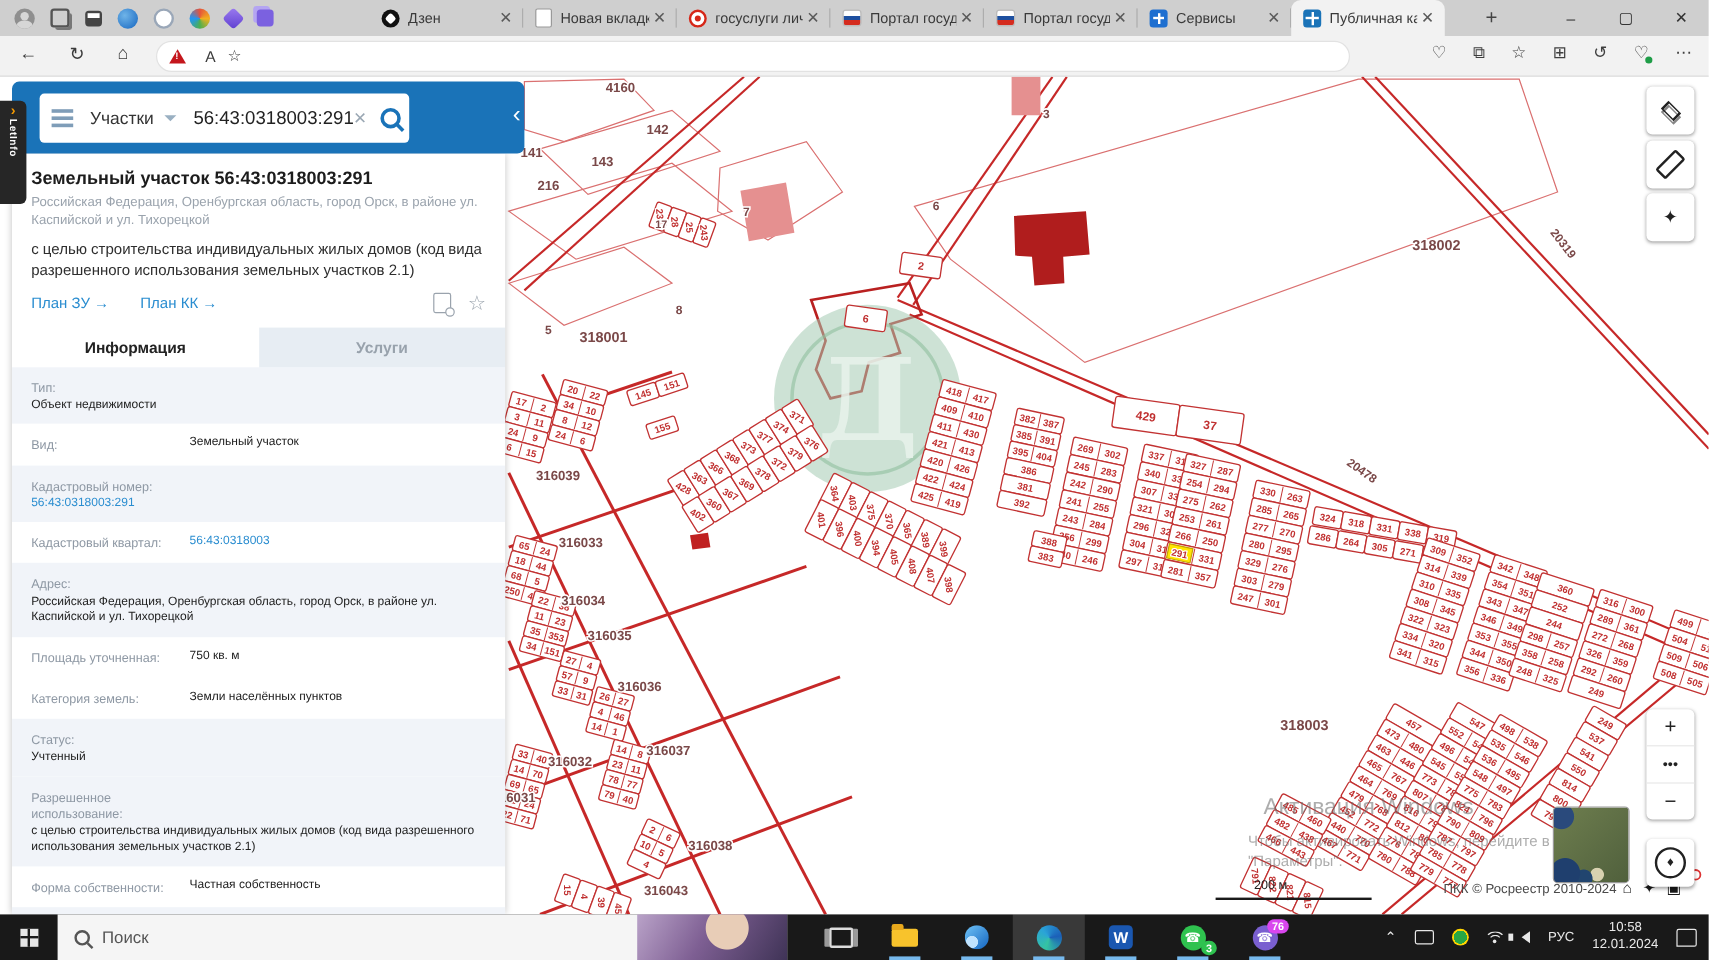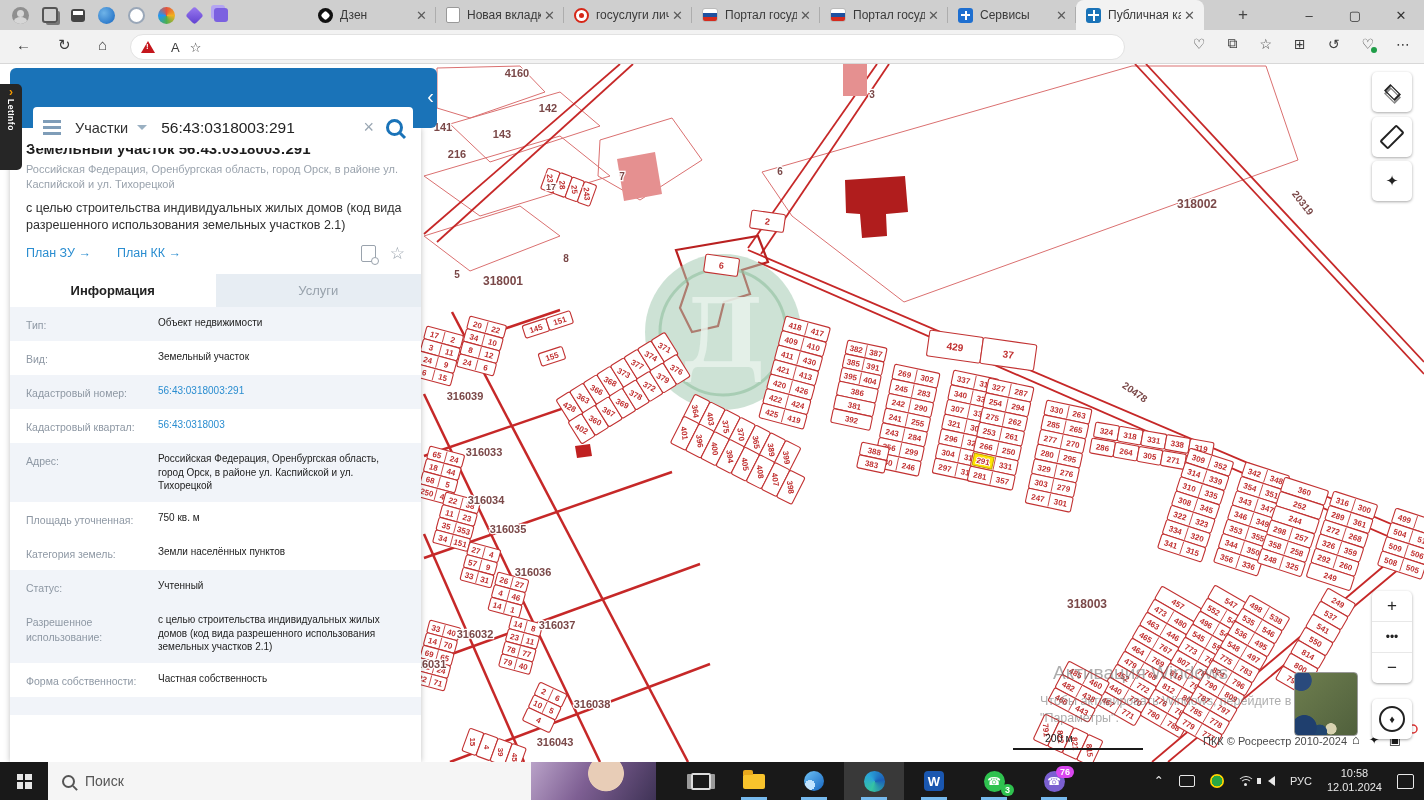--- a/index.html
+++ b/index.html
@@ -83,22 +83,22 @@
     box-shadow:0 1px 3px rgba(0,0,0,.35);z-index:4;display:flex;flex-direction:column;}
   #zoomgroup div{flex:1;display:flex;align-items:center;justify-content:center;font-size:17px;color:#222;}
   #zoomgroup div + div{border-top:1px solid #e8e8e8;}
   .diam{width:11px;height:11px;border:2px solid #222;transform:rotate(45deg) scaleY(.6);}
   .diam2{position:absolute;margin-top:7px;width:11px;height:11px;border:2px solid #222;transform:rotate(45deg) scaleY(.6);opacity:.55;}
   .ruler{width:20px;height:8px;border:2px solid #222;border-radius:2px;transform:rotate(-45deg);}
   .star4{font-size:15px;}
   .compass{width:22px;height:22px;border:2px solid #222;border-radius:50%;display:flex;align-items:center;justify-content:center;font-size:11px;}
   
   #searchbox{position:absolute;left:10px;top:4px;width:427px;height:60px;background:#1a73b8;border-radius:6px;z-index:6;}
-  #sinner{position:absolute;left:23px;top:10px;width:380px;height:41px;background:#fff;border-radius:4px;
-    display:flex;align-items:center;padding:4px 10px;box-sizing:border-box;margin-top:29px;}
+  #sinner{position:absolute;left:23px;top:10px;width:308px;height:41px;background:#fff;border-radius:4px;
+    display:flex;align-items:center;padding:4px 10px;box-sizing:border-box;}
   .burger{width:18px;height:2.5px;background:#7f9db8;position:relative;flex:none;margin-right:14px;}
   .burger::before,.burger::after{content:"";position:absolute;left:0;width:18px;height:2.5px;background:#7f9db8;}
   .burger::before{top:-6px;} .burger::after{top:6px;}
   #cat{font-size:14.5px;color:#333;}
   .caret{width:0;height:0;border-left:5px solid transparent;border-right:5px solid transparent;border-top:5px solid #9ab0c2;margin:0 14px 0 9px;}
   #query{font-size:15.5px;color:#222;flex:1;}
   .clearx{color:#9aa7b3;font-size:18px;margin-right:12px;}
   .mag{width:11px;height:11px;border:3px solid #1a73b8;border-radius:50%;position:relative;flex:none;}
   .mag::after{content:"";position:absolute;width:3px;height:7px;background:#1a73b8;transform:rotate(-45deg);bottom:-6px;right:-4px;}
   #collapse{position:absolute;right:3px;top:17px;color:#fff;font-size:20px;z-index:7;}
@@ -111,25 +111,25 @@
   #ptitle{font-size:15px;font-weight:bold;color:#1c1c1c;margin:12px 16px 5px;}
   #psub{font-size:11px;color:#9aa3ad;margin:0 16px 8px;line-height:1.35;}
   #pusage{font-size:12.5px;color:#2e2e2e;margin:0 16px 8px;line-height:1.4;}
   #plinks{display:flex;align-items:center;margin:2px 16px 10px;}
   #plinks .plink{color:#2a8dd0;font-size:12.5px;margin-right:26px;}
   #plinks .spacer{flex:1;}
   .ico-doc{width:13px;height:15px;border:1.6px solid #9aa3ad;border-radius:2px;position:relative;margin-right:14px;}
   .ico-doc::after{content:"";position:absolute;right:-4px;bottom:-4px;width:6px;height:6px;border:1.6px solid #9aa3ad;border-radius:50%;background:#fff;}
   .ico-star{color:#9aa3ad;font-size:17px;}
   #ptabs{display:flex;height:33px;text-align:center;}
-  .ptab{flex:1;display:flex;align-items:center;justify-content:center;font-size:13px;}
+  .ptab{flex:1;display:flex;align-items:center;justify-content:center;font-size:13px;font-weight:bold;}
   .ptab.active{background:#fff;color:#222;font-weight:bold;}
   .ptab.inactive{background:#e7edf3;color:#98a2ac;}
   .prow{display:flex;padding:9px 16px;box-sizing:border-box;}
-  .prow.alt{background:#f1f4f9;}
+  .prow.alt{background:#f1f4f9;flex-direction:column;}
   .rlabel{width:132px;flex:none;font-size:10.5px;color:#8e98a4;padding-top:2px;line-height:1.35;}
   .rvalue{flex:1;font-size:10px;color:#222;line-height:1.35;}
   .rvalue.link{color:#2a8dd0;}
   
   #taskbar{position:absolute;bottom:0;left:0;width:1424px;height:38px;background:#191919;display:flex;align-items:stretch;z-index:20;}
   #startbtn{width:48px;display:flex;align-items:center;justify-content:center;}
   .winflag{width:15px;height:15px;background:
     linear-gradient(#191919,#191919) 50% 0/2px 100% no-repeat,linear-gradient(#191919,#191919) 0 50%/100% 2px no-repeat,#e6e6e6;}
   #tsearch{width:608px;background:#f5f5f5;display:flex;align-items:center;position:relative;}
   #tsearch .mag2{width:9px;height:9px;border:2px solid #555;border-radius:50%;position:relative;margin:0 10px 0 14px;flex:none;}

